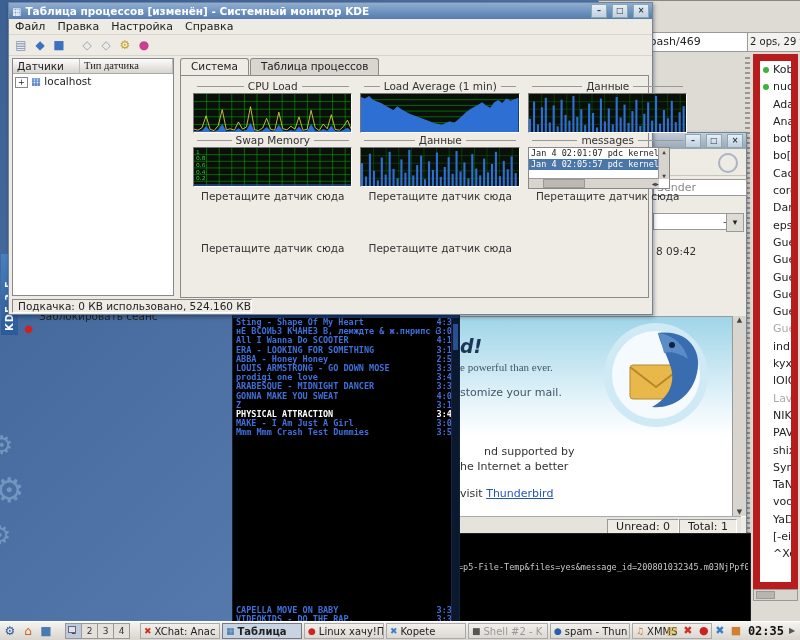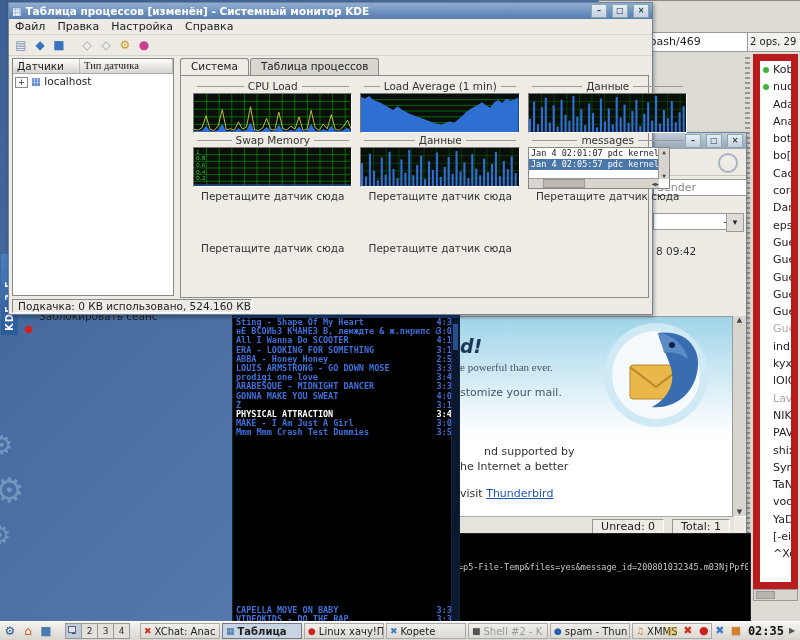--- a/index.html
+++ b/index.html
@@ -103,22 +103,22 @@
   .tb-l1{position:absolute;left:4px;top:44px;color:#456;font-family:Liberation Serif, serif;}
   .tb-l2{position:absolute;left:4px;top:69px;color:#456;}
   .tb-b1{position:absolute;left:16px;top:128px;color:#333;margin-left:12px;}
   .tb-b2{position:absolute;left:4px;top:143px;color:#333;}
   .tb-visit{position:absolute;left:4px;top:170px;color:#333;}
   .tb-visit a{color:#2255bb;text-decoration:underline;}
   .tb-link2{position:absolute;left:4px;top:196px;color:#2255bb;text-decoration:underline;}
   .tb-logo{position:absolute;right:34px;top:2px;}
   .tb-vsb{position:absolute;right:0;top:183px;width:13px;height:200px;background:#d8d4ce;border-left:1px solid #999;
           display:flex;flex-direction:column;justify-content:space-between;font-size:7px;text-align:center;color:#444;}
-  .tb-status{position:absolute;left:0;right:12px;bottom:0;height:18px;background:#e6e2dc;border-top:1px solid #aaa;
-             display:flex;justify-content:flex-end;align-items:center;gap:8px;padding:0 4px;}
+  .tb-status{position:absolute;left:0;right:5px;bottom:0;height:18px;background:#e6e2dc;border-top:1px solid #aaa;
+             display:flex;justify-content:flex-end;align-items:center;gap:0;padding:0 4px;}
   .tb-stbox{border:1px solid;border-color:#999 #fff #fff #999;padding:0 8px;height:13px;line-height:13px;background:#eeeae4;}
   
   #shell{left:455px;top:533px;width:290px;height:89px;z-index:20;position:absolute;background:#000;border:1px solid #222;
          font-family:"DejaVu Sans Mono","Liberation Mono",monospace;font-size:8.5px;color:#c8c8c8;padding:2px;}
   #shell .sline{margin-top:26px;white-space:nowrap;overflow:hidden;}
   
   #xchat{left:598px;top:0;width:201px;height:622px;z-index:10;background:#dedad4;border:1px solid #888;position:absolute;}
   .xc-top{position:absolute;left:2px;top:31px;width:142px;height:18px;background:#fff;border:1px solid #999;
           line-height:18px;padding:0 3px;white-space:nowrap;overflow:hidden;}
   .xc-ops{position:absolute;left:148px;top:31px;width:51px;height:18px;background:#f4f2ee;border:1px solid #999;

